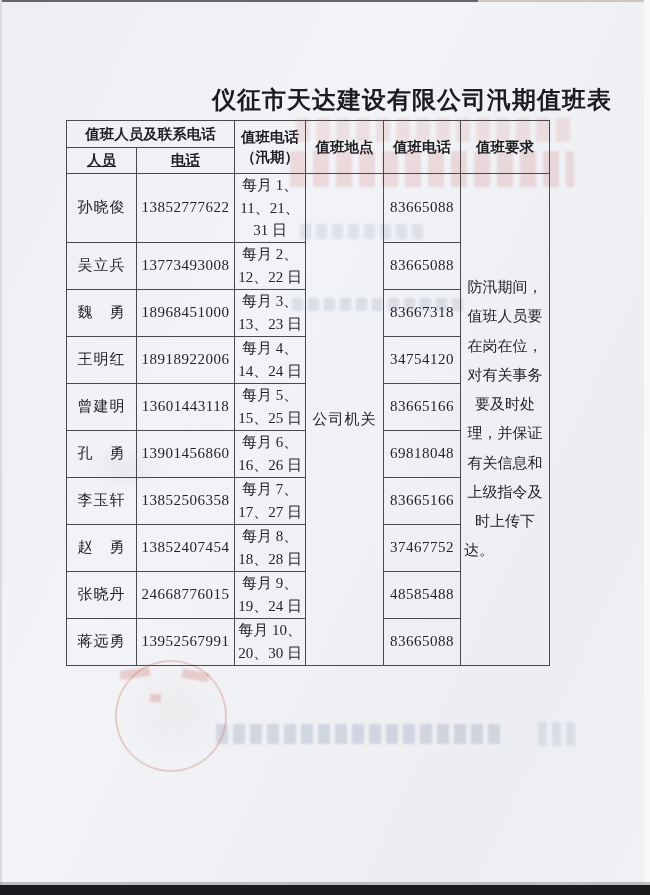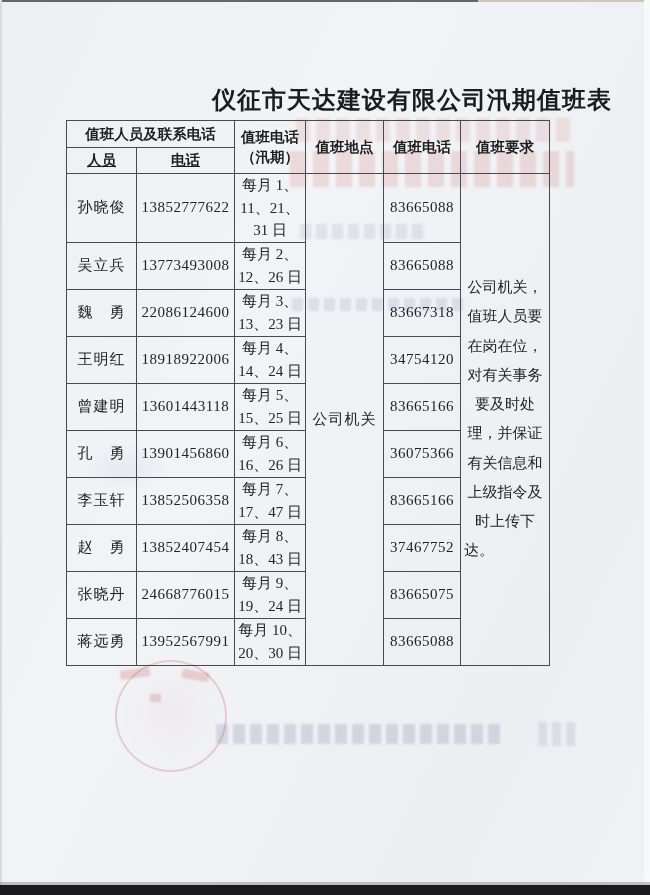--- a/index.html
+++ b/index.html
@@ -128,32 +128,32 @@
   </tr>
 
   <tr class="r-first">
     <td class="c-name">孙晓俊</td>
     <td class="c-phone">13852777622</td>
     <td class="c-time">每月 1、
 11、21、
 31 日</td>
     <td class="c-loc" rowspan="10">公司机关</td>
     <td class="c-dphone">83665088</td>
-    <td class="c-req" rowspan="10">公司机关，值班人员要在岗在位，对有关事务要及时处理，并保证有关信息和上级指令及时上传下达。</td>
+    <td class="c-req" rowspan="10">防汛期间，值班人员要在岗在位，对有关事务要及时处理，并保证有关信息和上级指令及时上传下达。</td>
   </tr>
   <tr class="r-std">
     <td class="c-name">吴立兵</td>
     <td class="c-phone">13773493008</td>
     <td class="c-time">每月 2、
-12、26 日</td>
+12、22 日</td>
     <td class="c-dphone">83665088</td>
   </tr>
   <tr class="r-std">
     <td class="c-name">魏　勇</td>
-    <td class="c-phone">22086124600</td>
+    <td class="c-phone">18968451000</td>
     <td class="c-time">每月 3、
 13、23 日</td>
     <td class="c-dphone">83667318</td>
   </tr>
   <tr class="r-std">
     <td class="c-name">王明红</td>
     <td class="c-phone">18918922006</td>
     <td class="c-time">每月 4、
 14、24 日</td>
     <td class="c-dphone">34754120</td>
@@ -163,42 +163,42 @@
     <td class="c-phone">13601443118</td>
     <td class="c-time">每月 5、
 15、25 日</td>
     <td class="c-dphone">83665166</td>
   </tr>
   <tr class="r-std">
     <td class="c-name">孔　勇</td>
     <td class="c-phone">13901456860</td>
     <td class="c-time">每月 6、
 16、26 日</td>
-    <td class="c-dphone">36075366</td>
+    <td class="c-dphone">69818048</td>
   </tr>
   <tr class="r-std">
     <td class="c-name">李玉轩</td>
     <td class="c-phone">13852506358</td>
     <td class="c-time">每月 7、
-17、47 日</td>
+17、27 日</td>
     <td class="c-dphone">83665166</td>
   </tr>
   <tr class="r-std">
     <td class="c-name">赵　勇</td>
     <td class="c-phone">13852407454</td>
     <td class="c-time">每月 8、
-18、43 日</td>
+18、28 日</td>
     <td class="c-dphone">37467752</td>
   </tr>
   <tr class="r-std">
     <td class="c-name">张晓丹</td>
     <td class="c-phone">24668776015</td>
     <td class="c-time">每月 9、
 19、24 日</td>
-    <td class="c-dphone">83665075</td>
+    <td class="c-dphone">48585488</td>
   </tr>
   <tr class="r-std">
     <td class="c-name">蒋远勇</td>
     <td class="c-phone">13952567991</td>
     <td class="c-time">每月 10、
 20、30 日</td>
     <td class="c-dphone">83665088</td>
   </tr>
 </tbody>
   </table>

